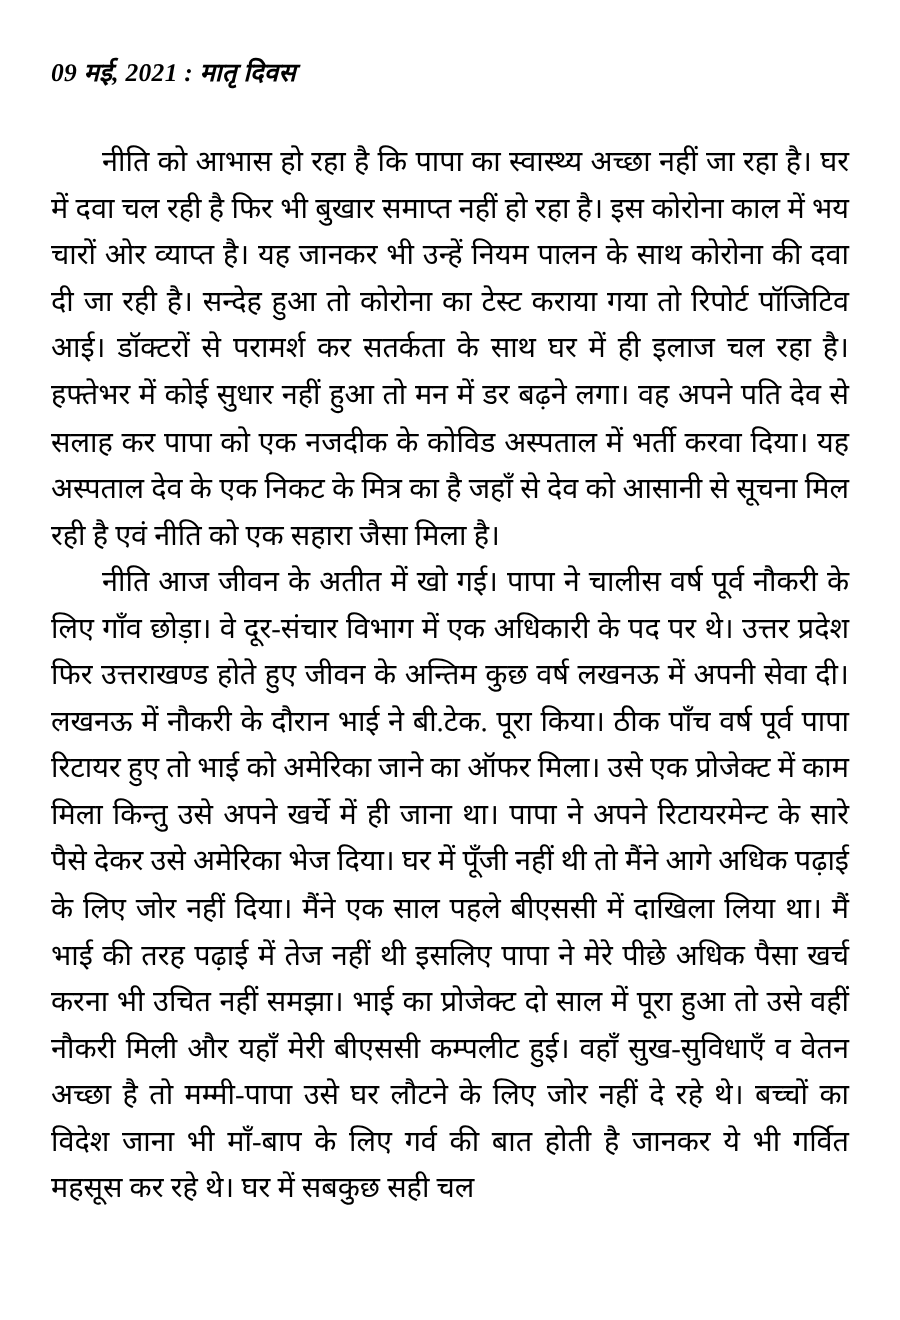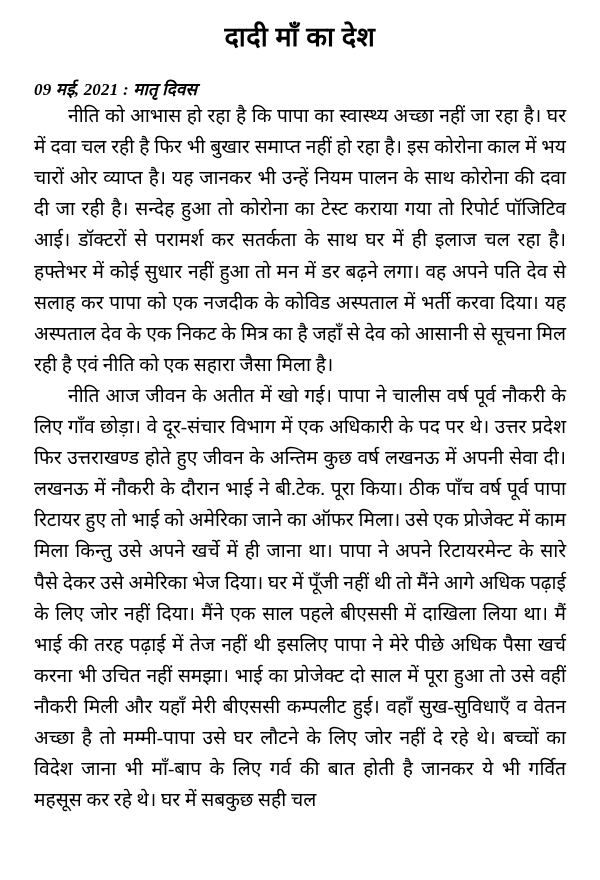--- a/index.html
+++ b/index.html
@@ -32,20 +32,21 @@
   }
   .dateline {
     text-align: left;
     font-size: 17px;
     font-weight: bold;
     font-style: italic;
     margin: 22px 4px 0 0;
     letter-spacing: 0.2px;
   }
   .body-text {
+    margin-top: 34px;
     font-size: 19.2px;
     line-height: 1.62;
     text-align: justify;
     text-justify: inter-word;
   }
   .para {
     margin: 0;
     text-indent: 34px;
   }
   .footer {
@@ -67,21 +68,20 @@
   .footer .bookname {
     font-size: 15px;
     font-weight: bold;
   }
 </style>
 </head>
 <body>
 
 <div class="page">
 
-  <h1 class="title">दादी माँ का देश</h1>
 
   <div class="dateline">09 मई, 2021 : मातृ दिवस</div>
 
   <div class="body-text">
     <p class="para">नीति को आभास हो रहा है कि पापा का स्वास्थ्य अच्छा नहीं जा रहा है। घर में दवा चल रही है फिर भी बुखार समाप्त नहीं हो रहा है। इस कोरोना काल में भय चारों ओर व्याप्त है। यह जानकर भी उन्हें नियम पालन के साथ कोरोना की दवा दी जा रही है। सन्देह हुआ तो कोरोना का टेस्ट कराया गया तो रिपोर्ट पॉजिटिव आई। डॉक्टरों से परामर्श कर सतर्कता के साथ घर में ही इलाज चल रहा है। हफ्तेभर में कोई सुधार नहीं हुआ तो मन में डर बढ़ने लगा। वह अपने पति देव से सलाह कर पापा को एक नजदीक के कोविड अस्पताल में भर्ती करवा दिया। यह अस्पताल देव के एक निकट के मित्र का है जहाँ से देव को आसानी से सूचना मिल रही है एवं नीति को एक सहारा जैसा मिला है।</p>
     <p class="para">नीति आज जीवन के अतीत में खो गई। पापा ने चालीस वर्ष पूर्व नौकरी के लिए गाँव छोड़ा। वे दूर-संचार विभाग में एक अधिकारी के पद पर थे। उत्तर प्रदेश फिर उत्तराखण्ड होते हुए जीवन के अन्तिम कुछ वर्ष लखनऊ में अपनी सेवा दी। लखनऊ में नौकरी के दौरान भाई ने बी.टेक. पूरा किया। ठीक पाँच वर्ष पूर्व पापा रिटायर हुए तो भाई को अमेरिका जाने का ऑफर मिला। उसे एक प्रोजेक्ट में काम मिला किन्तु उसे अपने खर्चे में ही जाना था। पापा ने अपने रिटायरमेन्ट के सारे पैसे देकर उसे अमेरिका भेज दिया। घर में पूँजी नहीं थी तो मैंने आगे अधिक पढ़ाई के लिए जोर नहीं दिया। मैंने एक साल पहले बीएससी में दाखिला लिया था। मैं भाई की तरह पढ़ाई में तेज नहीं थी इसलिए पापा ने मेरे पीछे अधिक पैसा खर्च करना भी उचित नहीं समझा। भाई का प्रोजेक्ट दो साल में पूरा हुआ तो उसे वहीं नौकरी मिली और यहाँ मेरी बीएससी कम्पलीट हुई। वहाँ सुख-सुविधाएँ व वेतन अच्छा है तो मम्मी-पापा उसे घर लौटने के लिए जोर नहीं दे रहे थे। बच्चों का विदेश जाना भी माँ-बाप के लिए गर्व की बात होती है जानकर ये भी गर्वित महसूस कर रहे थे। घर में सबकुछ सही चल</p>
   </div>
 
 
 </div>

